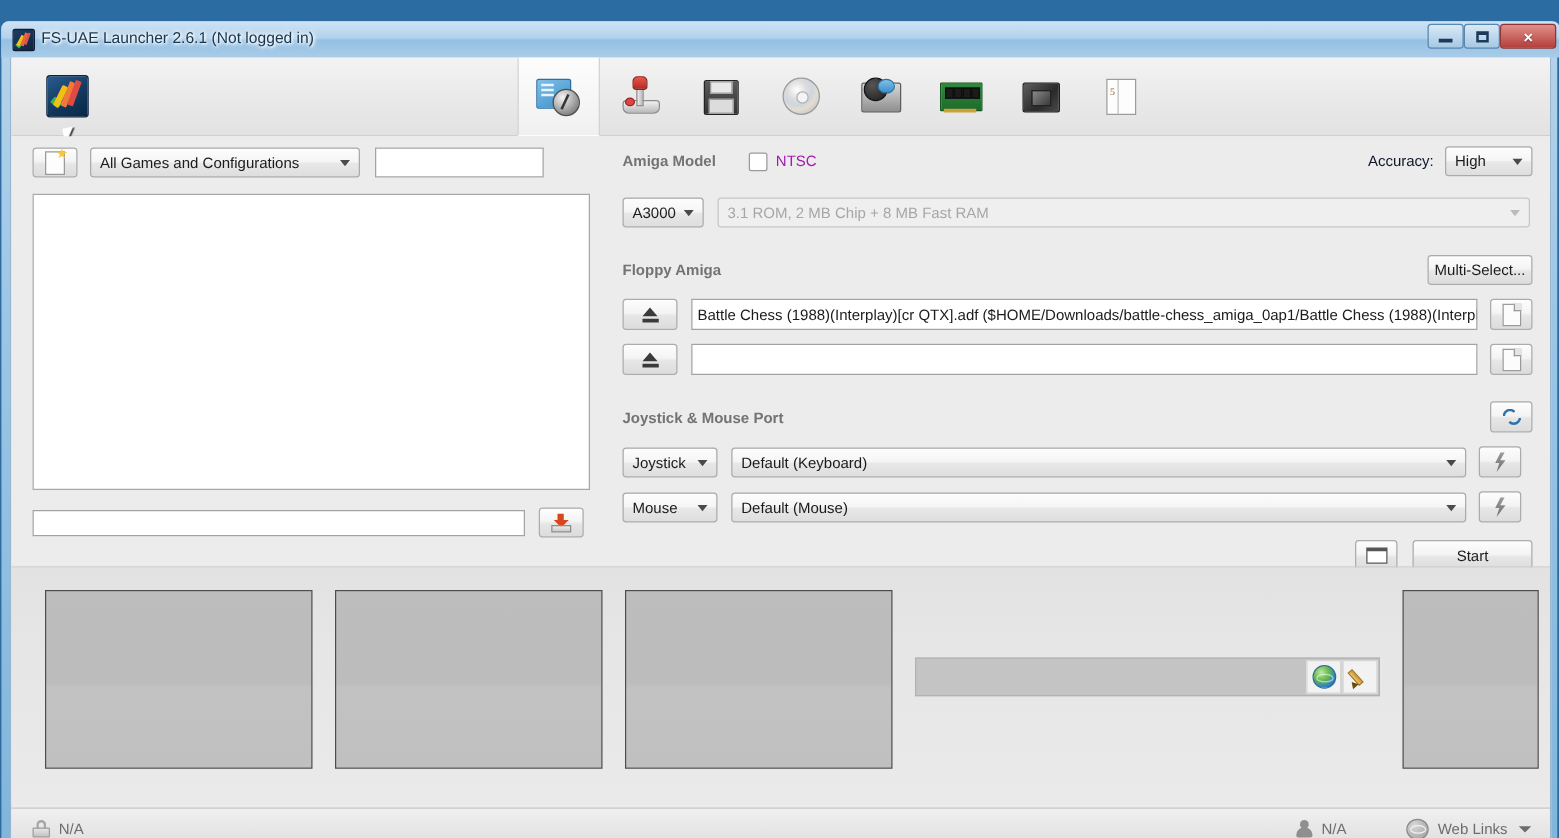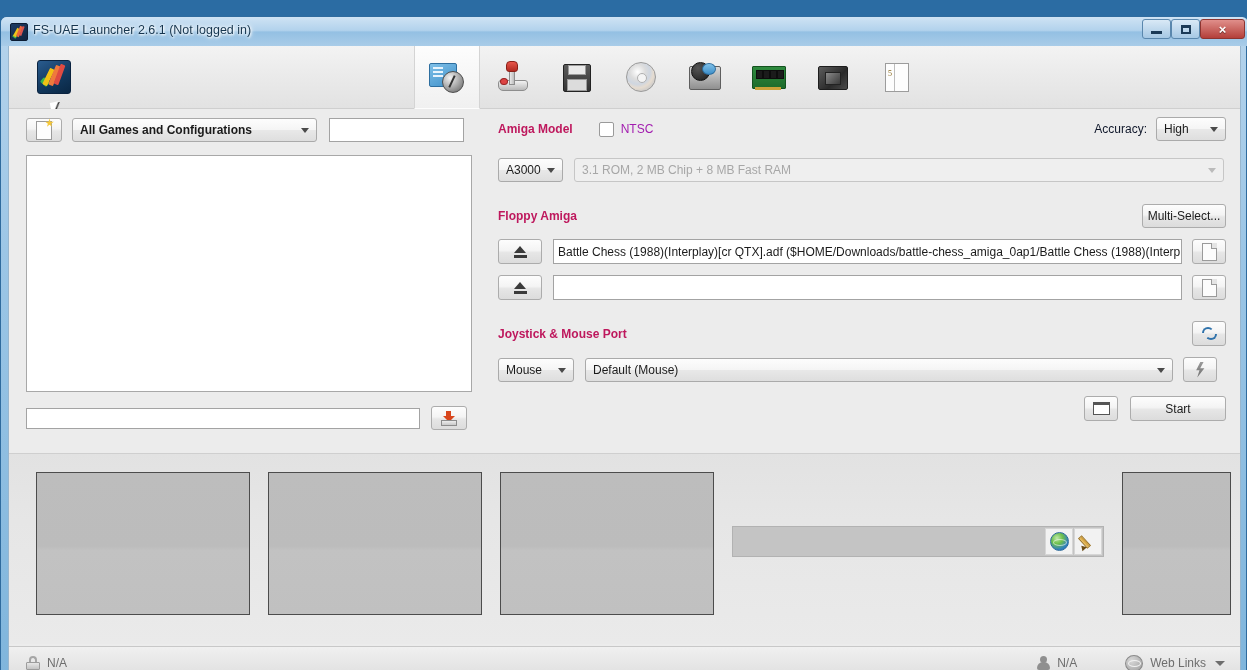--- a/index.html
+++ b/index.html
@@ -170,37 +170,37 @@
     position:absolute;right:7px;top:50%;margin-top:-2px;
     width:0;height:0;border-left:4px solid transparent;border-right:4px solid transparent;border-top:5px solid #4a4a4a;
   }
   .combo.disabled{background:#efefef;border-color:#c6c6c6;color:#a7a7a7;}
   .combo.disabled .arr{border-top-color:#bbb;}
   .tfield{
     background:#fff;border:1px solid #a3a3a3;box-sizing:border-box;
     display:flex;align-items:center;padding:0 4px;color:#1b1b1b;
     white-space:nowrap;overflow:hidden;
   }
-  #filter-combo{width:245px;height:24px;margin-left:10px;font-weight:bold;}
+  #filter-combo{width:216px;height:24px;margin-left:10px;}
   #search-field{width:135px;height:24px;margin-left:12px;}
   #game-list{
     margin-top:13px;width:446px;height:237px;
     background:#fff;border:1px solid #a8a8a8;box-sizing:border-box;
   }
   #config-name-row{margin-top:14px;display:flex;align-items:center;}
   #config-name{width:394px;height:21px;}
   #save-btn{width:36px;height:24px;margin-left:11px;}
   .ic-save{position:relative;width:16px;height:15px;}
   .ic-save .tray{position:absolute;left:0;bottom:0;width:16px;height:6px;background:linear-gradient(180deg,#ececec,#c9c9c9);border:1px solid #8c8c8c;box-sizing:border-box;}
   .ic-save .arrw{position:absolute;left:5px;top:0;width:5px;height:6px;background:#d8461c;}
   .ic-save .arrh{position:absolute;left:2px;top:5px;width:0;height:0;border-left:6px solid transparent;border-right:6px solid transparent;border-top:6px solid #d8461c;}
 
   
   #right-col{position:absolute;left:489px;top:8px;width:728px;}
-  .sect-title{font-weight:bold;font-size:12px;color:#be185d;}
+  .sect-title{font-weight:bold;font-size:12px;color:#737373;}
   .chk{
     width:15px;height:15px;background:#fff;border:1px solid #9a9a9a;box-sizing:border-box;
     display:inline-block;vertical-align:middle;border-radius:2px;
   }
   #model-row{margin-top:17px;display:flex;align-items:center;}
   #model-combo{width:65px;height:24px;}
   #rom-combo{width:650px;height:24px;margin-left:11px;}
   #accuracy-combo{width:70px;height:24px;}
   #floppy-head{margin-top:22px;display:flex;align-items:center;justify-content:space-between;}
   #multi-select-btn{width:84px;height:24px;font-size:12px;}
@@ -472,20 +472,33 @@
         <div id="jm-head">
           <span class="sect-title">Joystick &amp; Mouse Port</span>
           <span class="btn" id="refresh-btn">
             <span class="ic-refresh">
                 <span class="a1"></span>
                 <span class="a2"></span>
               </span>
           </span>
         </div>
 
+        <div class="port-row">
+          <div class="combo port-type">
+            <span>Joystick</span>
+            <span class="arr"></span>
+          </div>
+          <div class="combo port-dev" style="width:588px;">
+            <span>Default (Keyboard)</span>
+            <span class="arr"></span>
+          </div>
+          <div class="btn cfg-btn">
+            <span class="ic-bolt"></span>
+          </div>
+        </div>
 
         <div class="port-row">
           <div class="combo port-type">
             <span>Mouse</span>
             <span class="arr"></span>
           </div>
           <div class="combo port-dev" style="width:588px;">
             <span>Default (Mouse)</span>
             <span class="arr"></span>
           </div>

